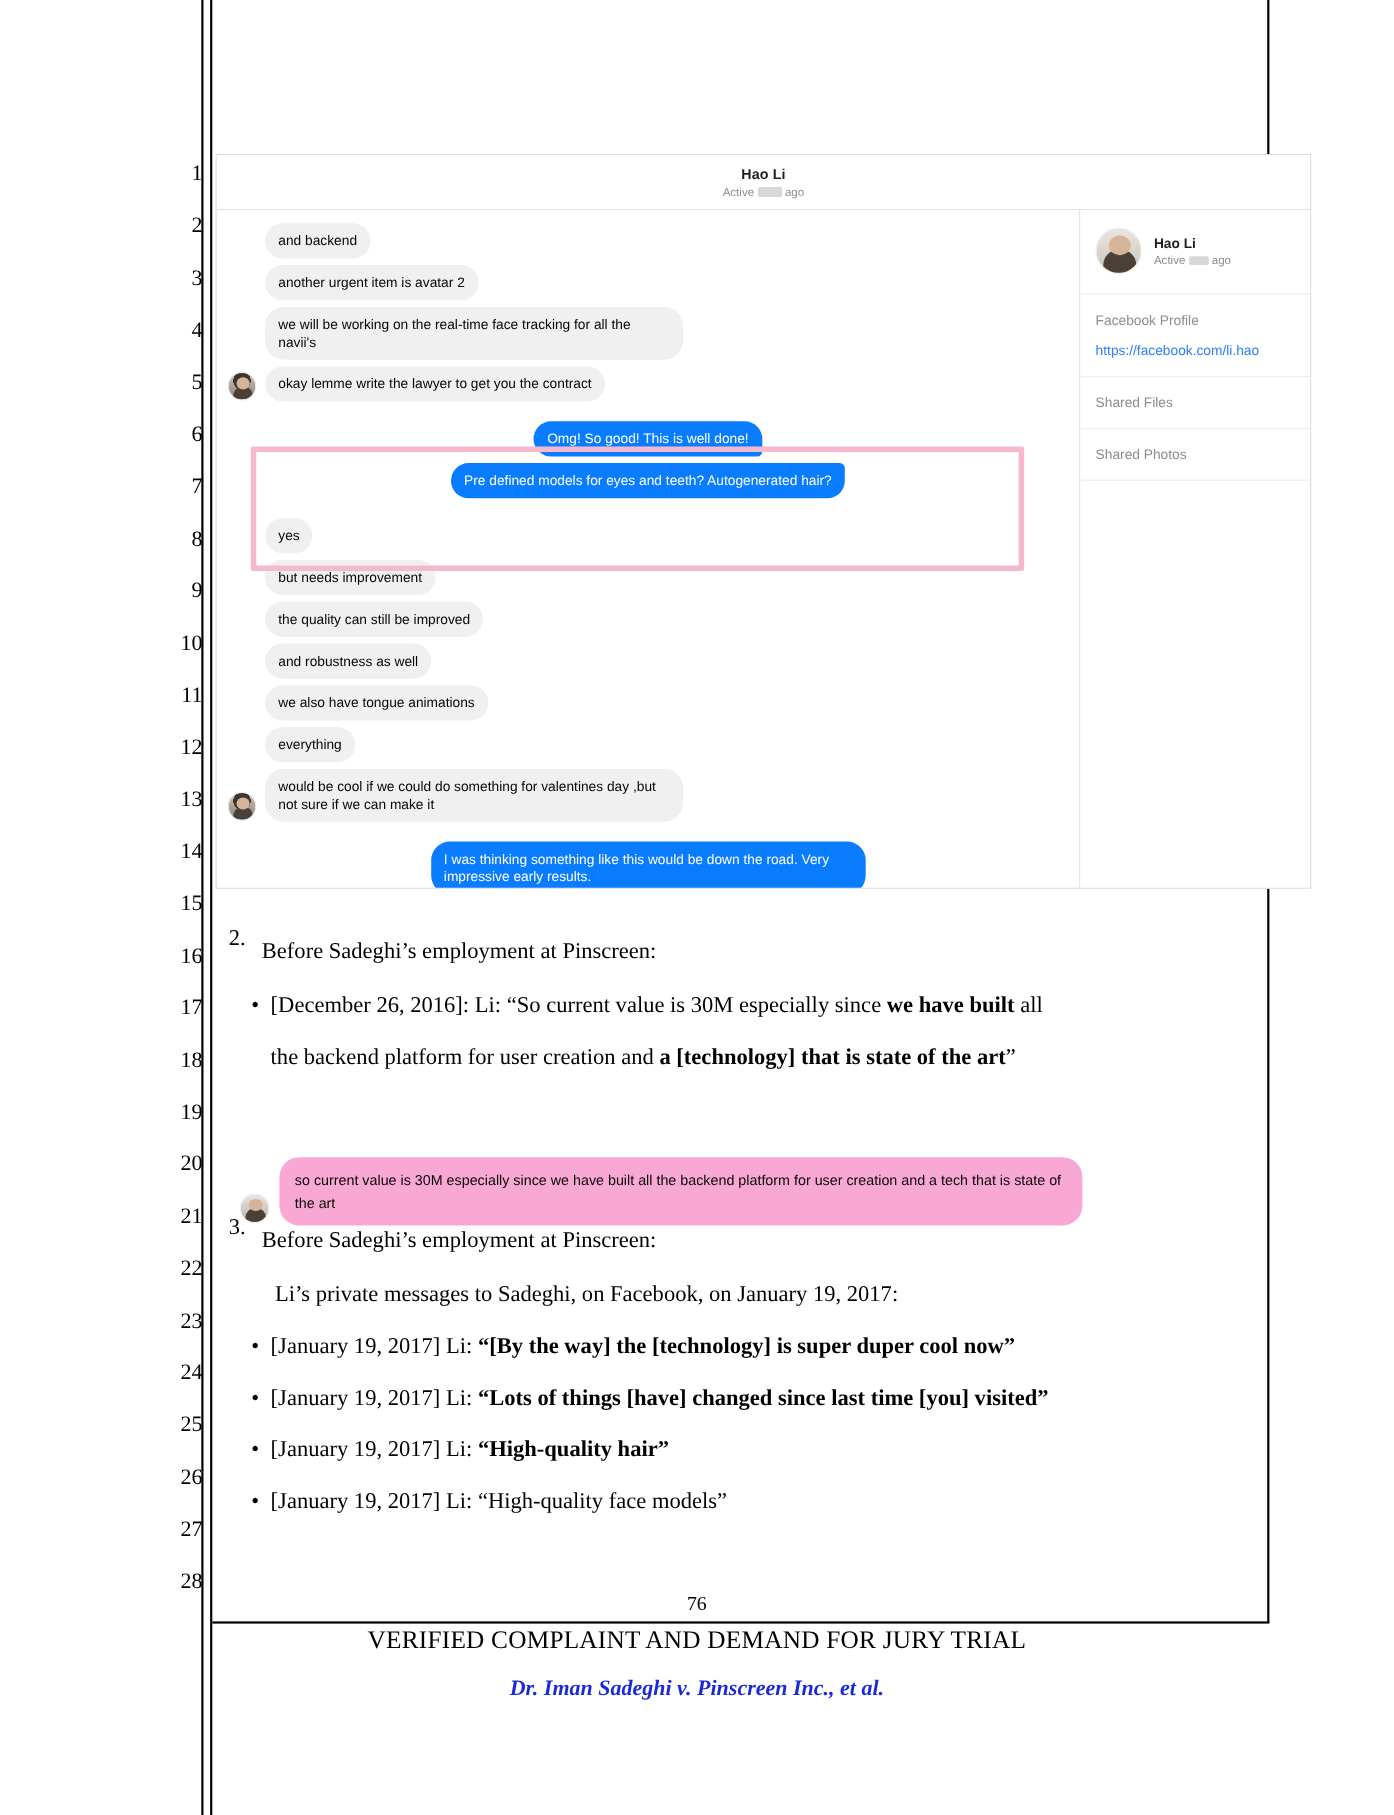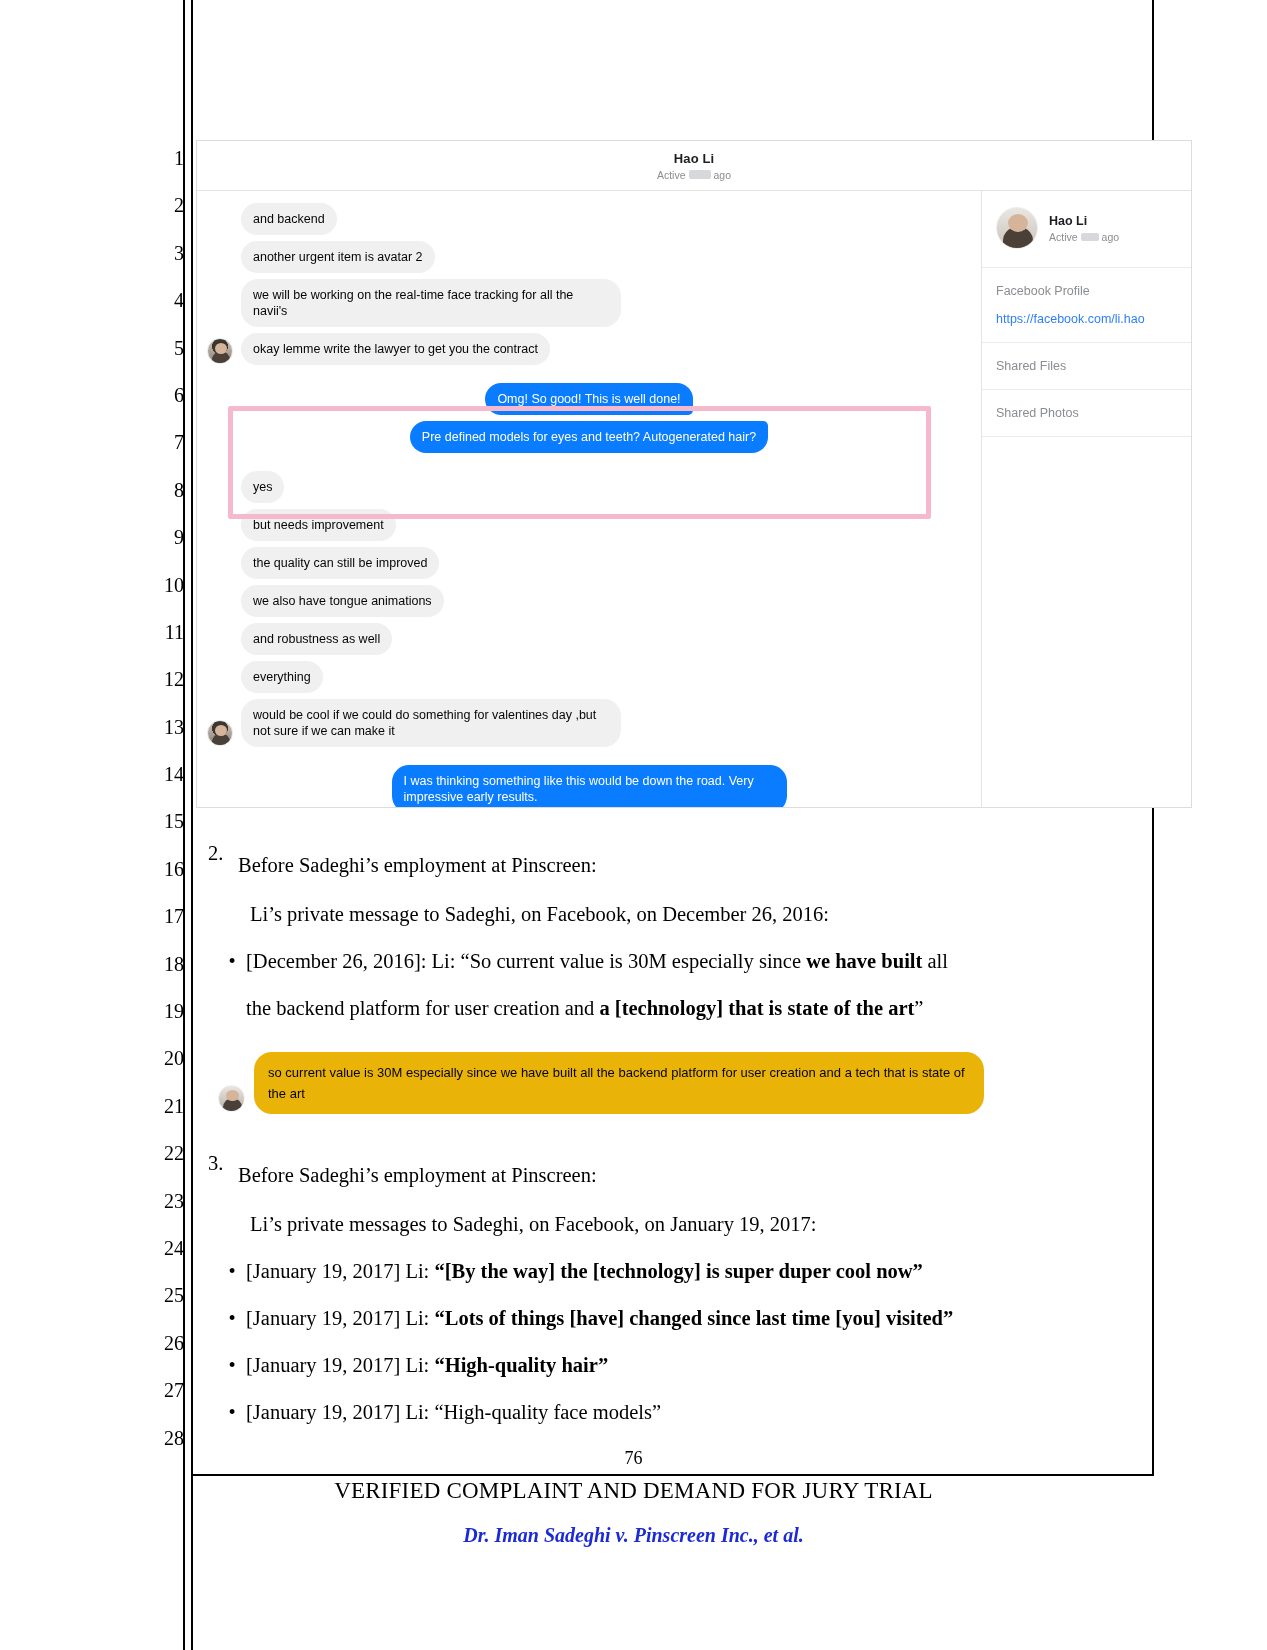--- a/index.html
+++ b/index.html
@@ -137,21 +137,21 @@
     position:absolute; left:218px; top:1052px; width:790px;
     display:flex; align-items:flex-end;
   }
   .embed .ava2 {
     width:27px; height:27px; border-radius:50%; flex:0 0 27px; margin-right:9px; margin-bottom:2px;
     position:relative; overflow:hidden; background:linear-gradient(#e9e6e2,#b9b0a6); border:1px solid #eee;
   }
   .embed .ava2::after{ content:""; position:absolute; left:4px; top:12px; width:19px; height:17px; background:#4a4038; border-radius:10px 10px 0 0; }
   .embed .ava2::before{ content:""; position:absolute; left:7px; top:4px; width:13px; height:11px; background:#d6b49a; border-radius:50%; z-index:2; }
   .embed .bub2 {
-    background:#eab308; color:#050505; border-radius:18px;
+    background:#f9a8d4; color:#050505; border-radius:18px;
     font-family:"Liberation Sans", sans-serif; font-size:13px; line-height:21px;
     padding:10px 14px; width:730px;
   }
 
   
   .page-num {
     position:absolute; left:0; top:1448px; width:1267px; text-align:center;
     font-family:"Liberation Serif", serif; font-size:18px; color:#000;
   }
   .footer-rule { position:absolute; left:193px; top:1474px; width:961px; height:2px; background:#000; }
@@ -259,26 +259,26 @@
           <div class="bub in">but needs improvement</div>
         </div>
 
         <div class="row">
           <div class="ava-spacer"></div>
           <div class="bub in">the quality can still be improved</div>
         </div>
 
         <div class="row">
           <div class="ava-spacer"></div>
+          <div class="bub in">and robustness as well</div>
+        </div>
+
+        <div class="row">
+          <div class="ava-spacer"></div>
           <div class="bub in">we also have tongue animations</div>
-        </div>
-
-        <div class="row">
-          <div class="ava-spacer"></div>
-          <div class="bub in">and robustness as well</div>
         </div>
 
         <div class="row">
           <div class="ava-spacer"></div>
           <div class="bub in">everything</div>
         </div>
 
         <div class="row">
           <div class="ava"></div>
           <div class="bub in" style="max-width:380px">would be cool if we could do something for valentines day ,but not sure if we can make it</div>
@@ -324,21 +324,20 @@
 
   <div class="pink-box"></div>
 
   <div class="body-text">
 
     <div class="para">
       <div class="num">2.</div>
       <div class="txt">Before Sadeghi’s employment at Pinscreen:</div>
     </div>
 
-    <div class="sub">Li’s private message to Sadeghi, on Facebook, on December 26, 2016:</div>
 
     <ul class="bullets">
       <li>
         <span class="dot">•</span>
         <span class="bt"><span>[December 26, 2016]: Li: “So current value is 30M especially since </span><b>we have built</b><span> all</span></span>
       </li>
       <li>
         <span class="dot"></span>
         <span class="bt"><span>the backend platform for user creation and </span><b>a [technology] that is state of the art</b><span>”</span></span>
       </li>

